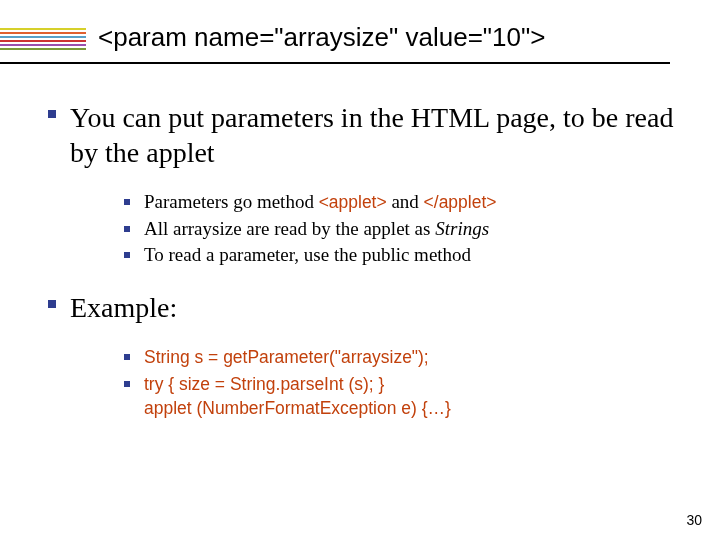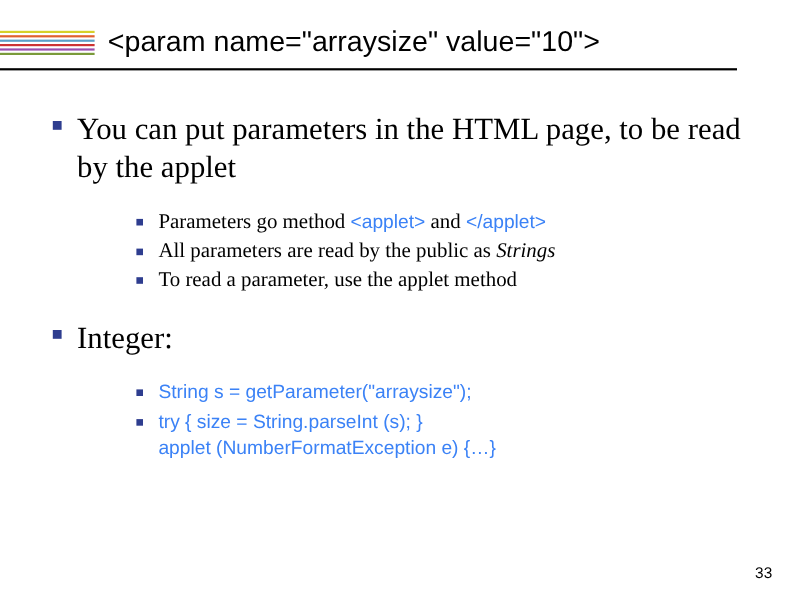--- a/index.html
+++ b/index.html
@@ -81,21 +81,21 @@
   .lvl2 .sq {
     width: 6px;
     height: 6px;
     top: 9px;
     left: 6px;
   }
   .sans {
     font-family: Verdana, Geneva, sans-serif;
     font-size: 0.92em;
   }
-  .navy { color: #3b82f6; }
+  .navy { color: #c2410c; }
   .pagenum {
     position: absolute;
     right: 18px;
     bottom: 12px;
     font-family: Verdana, Geneva, sans-serif;
     font-size: 14px;
   }
   i { font-style: italic; text-align: center; }
 </style>
 </head>
@@ -124,41 +124,41 @@
   <div class="lvl2-group">
     <div class="lvl2">
       <div class="sq"></div>
       <span>
         <span>Parameters go method </span><span class="sans navy">&lt;applet&gt;</span><span> and </span><span class="sans navy">&lt;/applet&gt;</span>
       </span>
     </div>
     <div class="lvl2">
       <div class="sq"></div>
       <span>
-        <span>All parameters are read by the public as </span><i>Strings</i>
+        <span>All arraysize are read by the applet as </span><i>Strings</i>
       </span>
     </div>
     <div class="lvl2">
       <div class="sq"></div>
-      <span>To read a parameter, use the applet method</span><br>
+      <span>To read a parameter, use the public method</span><br>
     </div>
   </div>
 
   <div class="lvl1">
     <div class="sq"></div>
-    <span>Integer:</span>
+    <span>Example:</span>
   </div>
 
   <div class="lvl2-group">
     <div class="lvl2">
       <div class="sq"></div>
       <span class="sans navy">String s = getParameter("arraysize");</span>
     </div>
     <div class="lvl2">
       <div class="sq"></div>
       <span class="sans navy">try { size = String.parseInt (s); }</span><br>
       <span class="sans navy">applet (NumberFormatException e) {…}</span>
     </div>
   </div>
 
 </div>
 
-<div class="pagenum">33</div>
+<div class="pagenum">30</div>
 
 </body></html>

